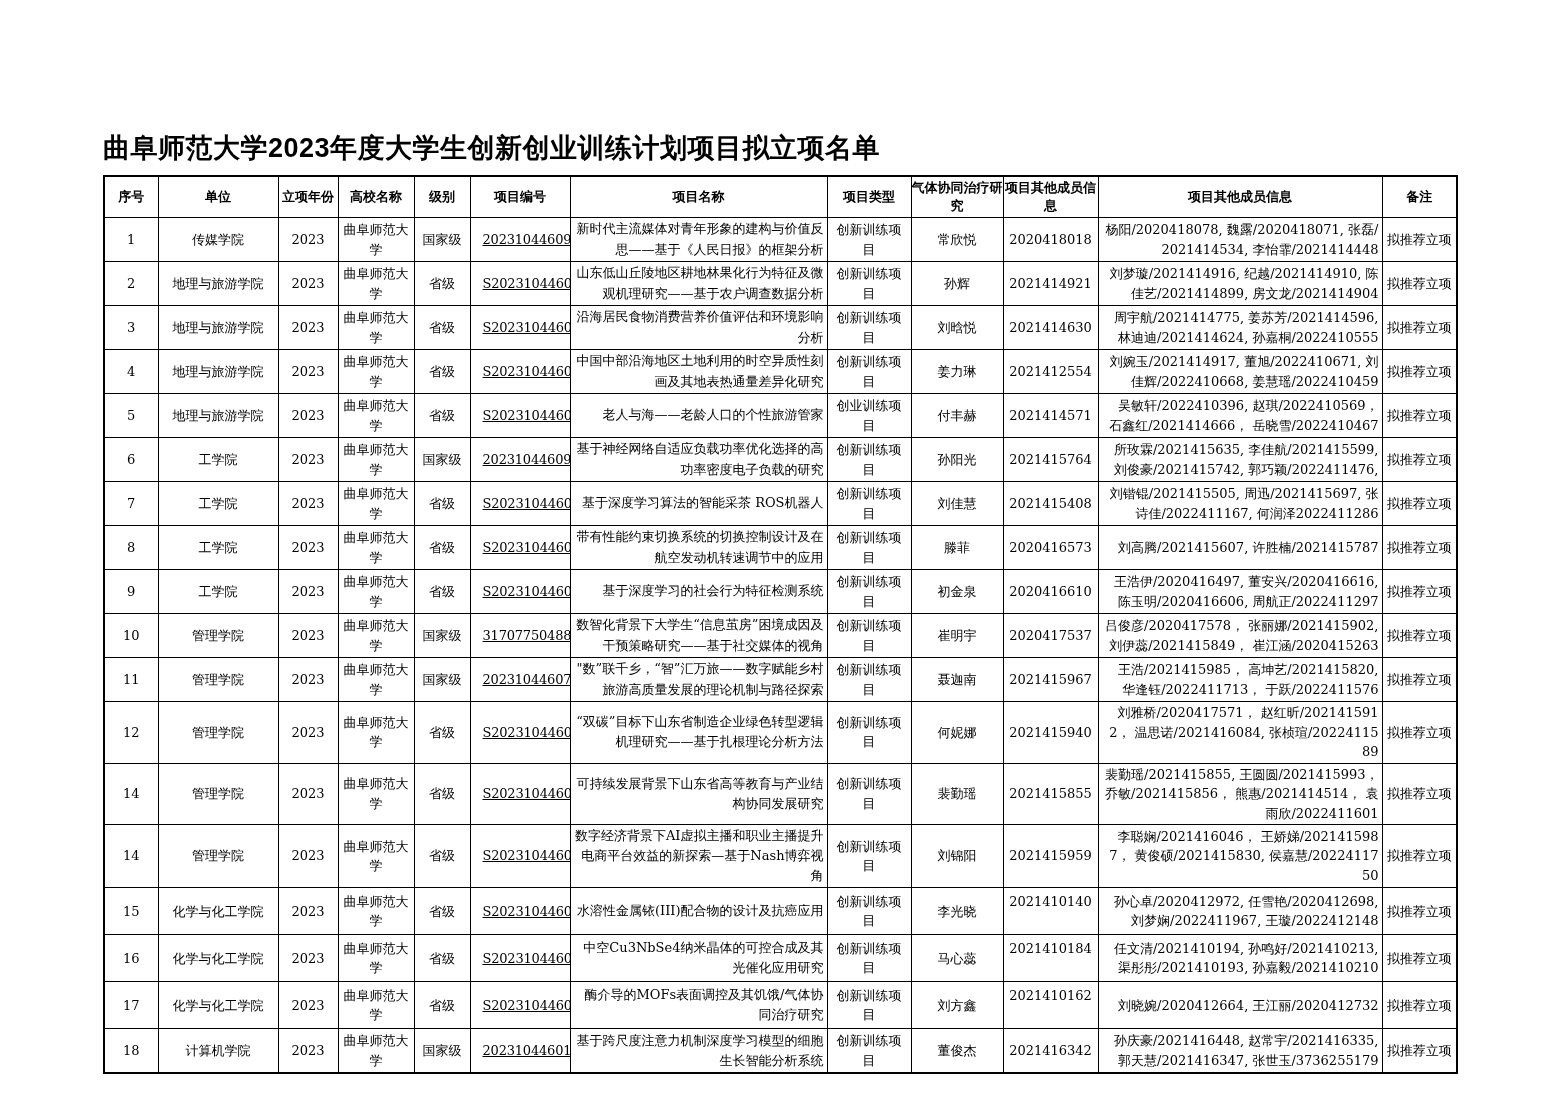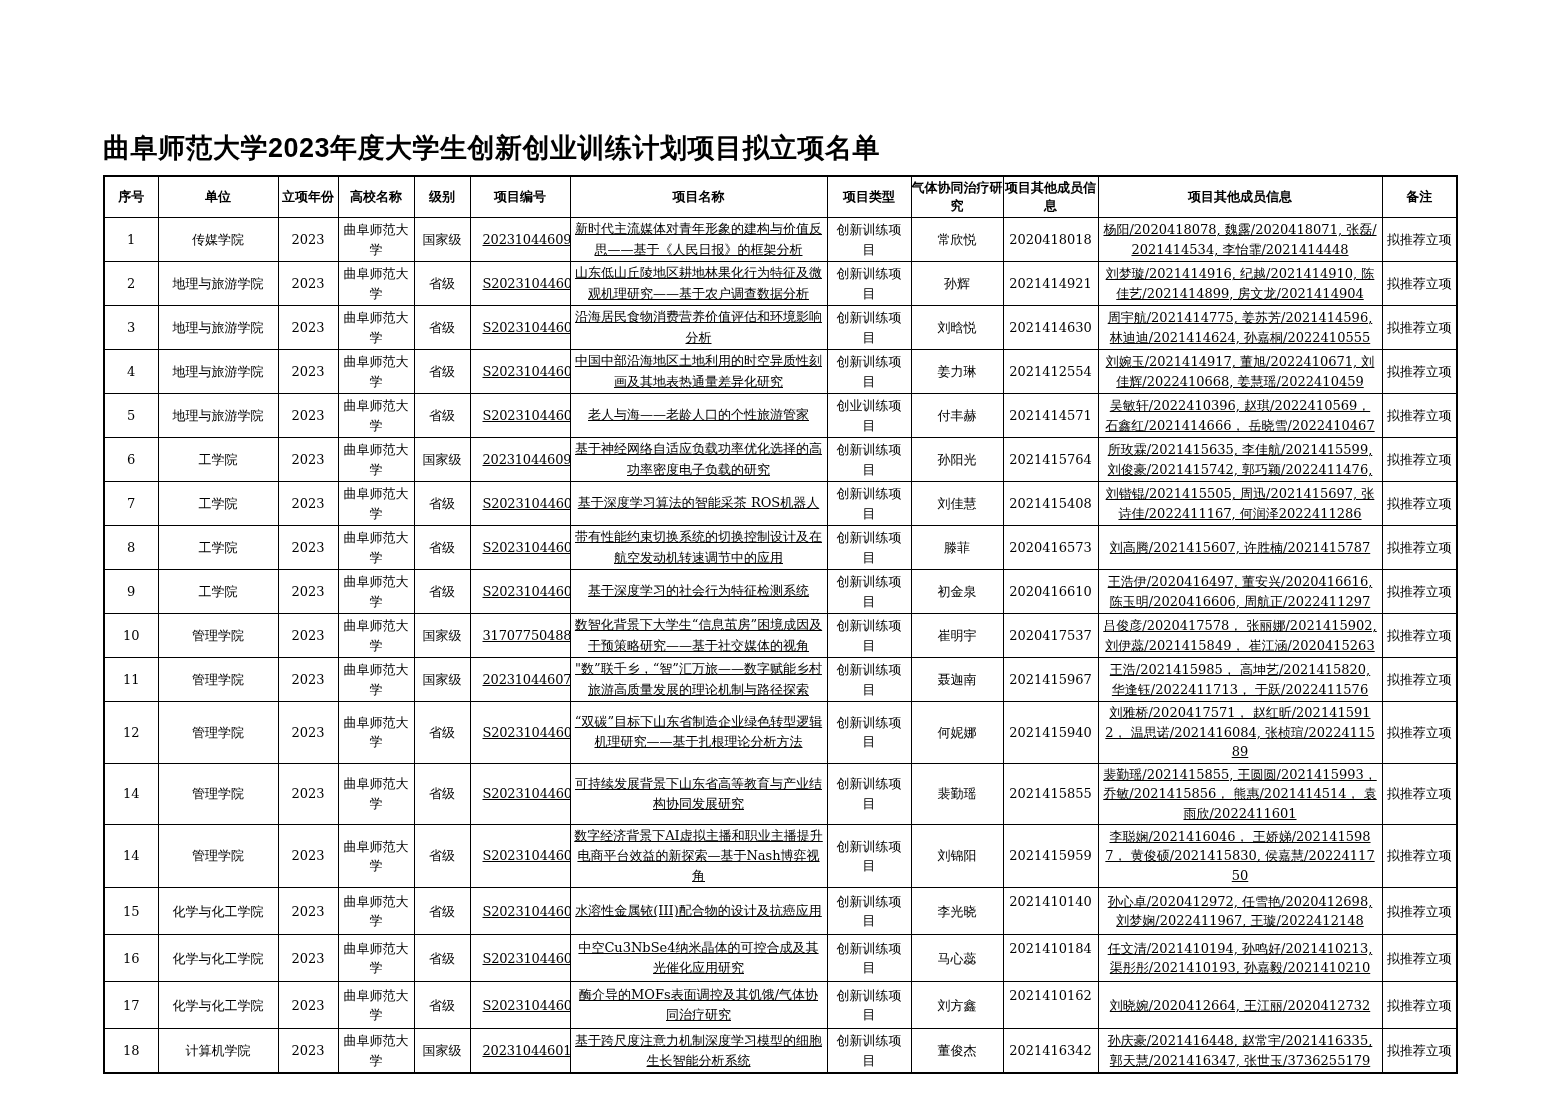--- a/index.html
+++ b/index.html
@@ -47,21 +47,21 @@
     text-align: center;
   }
   td {
     font-size: 13px;
     height: 41px;
     line-height: 1.5;
     padding: 1px 3px;
     vertical-align: middle;
   }
   .c-center { text-align: center; }
-  .c-left   { text-align: center; text-decoration: underline; }
+  .c-left   { text-align: right; }
   td[data-key="project_no"] { padding: 1px 12px; letter-spacing: -0.2px; text-decoration: underline; }
   td[data-key="project_name"] { line-height: 1.55; }
   td[data-key="members"] {
     word-break: break-all;
     line-height: 1.5;
   }
   
   tbody tr:nth-child(15) td[data-key="leader_id"],
   tbody tr:nth-child(16) td[data-key="leader_id"],
   tbody tr:nth-child(17) td[data-key="leader_id"] {

